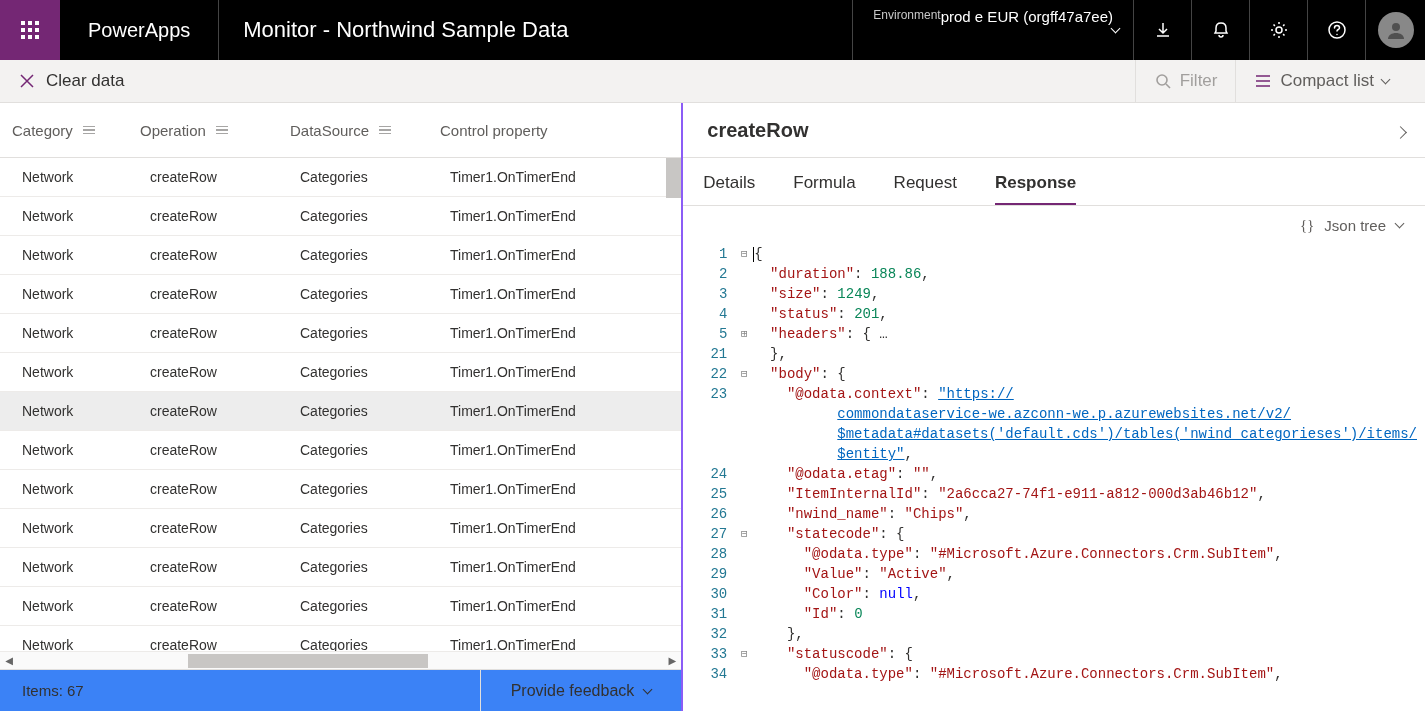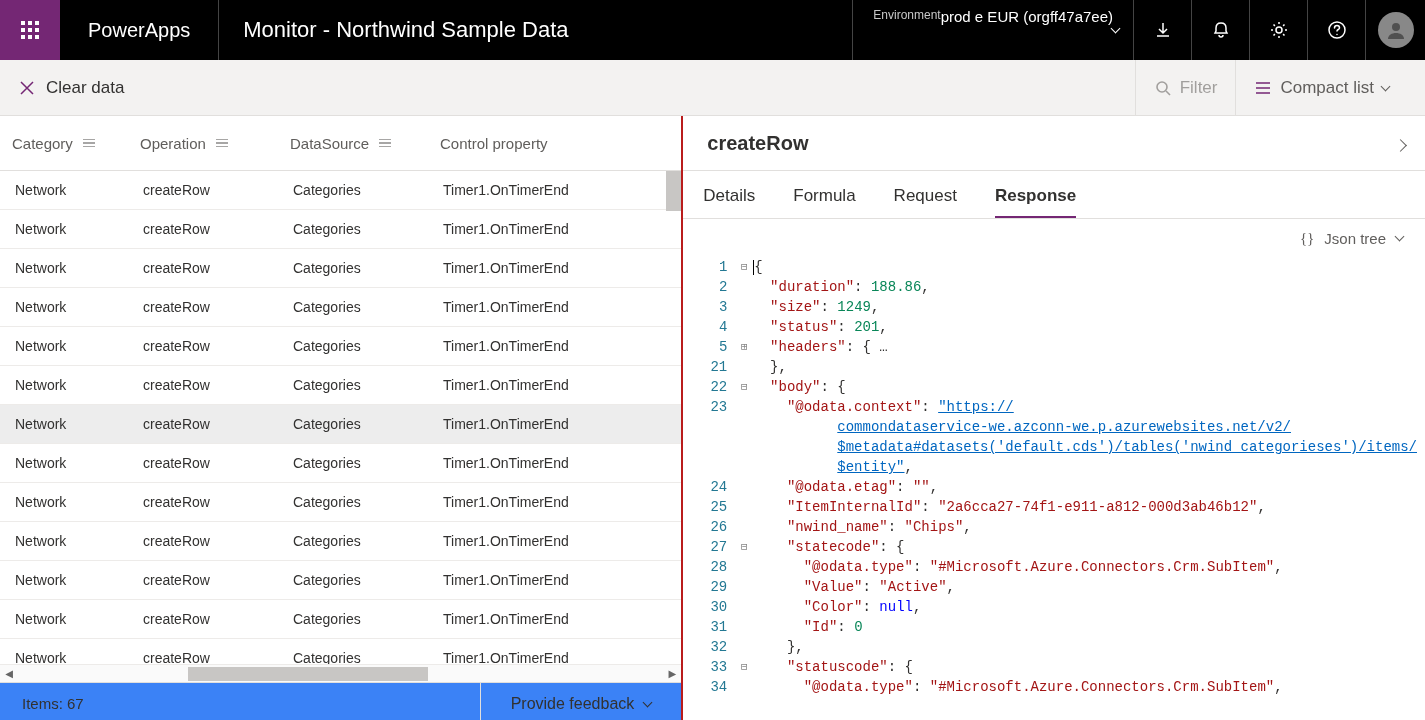--- a/index.html
+++ b/index.html
@@ -15,43 +15,43 @@
   .env { border-left:1px solid #444; padding:8px 20px; min-width:260px; display:flex; flex-direction:row; justify-content:center; position:relative;}
   .env .lbl { font-size:12px; color:#c8c8c8;}
   .env .val { font-size:15px; }
   .env .chev { position:absolute; right:14px; top:22px; }
   .topicon { width:58px; display:flex; align-items:center; justify-content:center; border-left:1px solid #444; }
   .topicon svg { stroke:#fff; fill:none; }
   .avatar { width:60px; display:flex; align-items:center; justify-content:center; border-left:1px solid #444;}
   .avatar .circle{ width:36px; height:36px; border-radius:50%; background:#888; display:flex; align-items:center; justify-content:center;}
   
   
-  .cmdbar { height:56px; background:#f3f2f1; display:flex; align-items:center; padding:0 18px; border-bottom:1px solid #e1dfdd; color:#605e5c; font-size:17px;}
+  .cmdbar { height:43px; background:#f3f2f1; display:flex; align-items:center; padding:0 18px; border-bottom:1px solid #e1dfdd; color:#605e5c; font-size:17px;}
   .cmd-left{ display:flex; align-items:center; gap:10px; color:#742774;}
   .cmd-left span{ color:#323130;}
   .cmdbar .spacer{flex:1;}
   .cmd-item{ display:flex; align-items:center; gap:8px; padding:0 18px; height:100%; border-left:1px solid #e1dfdd;}
   .cmd-item:first-of-type{border-left:none;}
   
   
   .main { display:flex; height:calc(720px - 60px - 52px); }
-  .left-pane { width:733px; display:flex; flex-direction:column; border-right:2px solid #b91c1c;}
+  .left-pane { width:733px; display:flex; flex-direction:column; border-right:2px solid #8b5cf6;}
   .right-pane{ flex:1; display:flex; flex-direction:column; }
   
   
   .grid-header{ display:flex; padding:0 12px; height:55px; align-items:center; border-bottom:1px solid #e1dfdd; color:#605e5c; font-size:15px;}
   .col{ display:flex; align-items:center; gap:10px;}
   .col .burger{ opacity:.55;}
   .col.cat{width:128px;}
   .col.op{width:150px;}
   .col.ds{width:150px;}
   .col.cp{flex:1;}
   
   .grid-body{ flex:1; overflow-y:auto; position:relative;}
-  .row{ display:flex; padding:0 15px; height:39px; align-items:center; border-bottom:1px solid #edebe9; color:#323130;}
+  .row{ display:flex; padding:0 22px; height:39px; align-items:center; border-bottom:1px solid #edebe9; color:#323130;}
   .row.sel{ background:#ededed;}
   .cell{ }
   .cell.cat{width:128px;}
   .cell.op{width:150px;}
   .cell.ds{width:150px;}
   .cell.cp{flex:1;}
   
   .hscroll{ height:18px; background:#fafafa; display:flex; align-items:center; border-top:1px solid #edebe9;}
   .hscroll .arrow{ width:18px; text-align:center; color:#666; font-size:10px;}
   .hscroll .track{ flex:1; height:14px; background:#fafafa; position:relative;}

